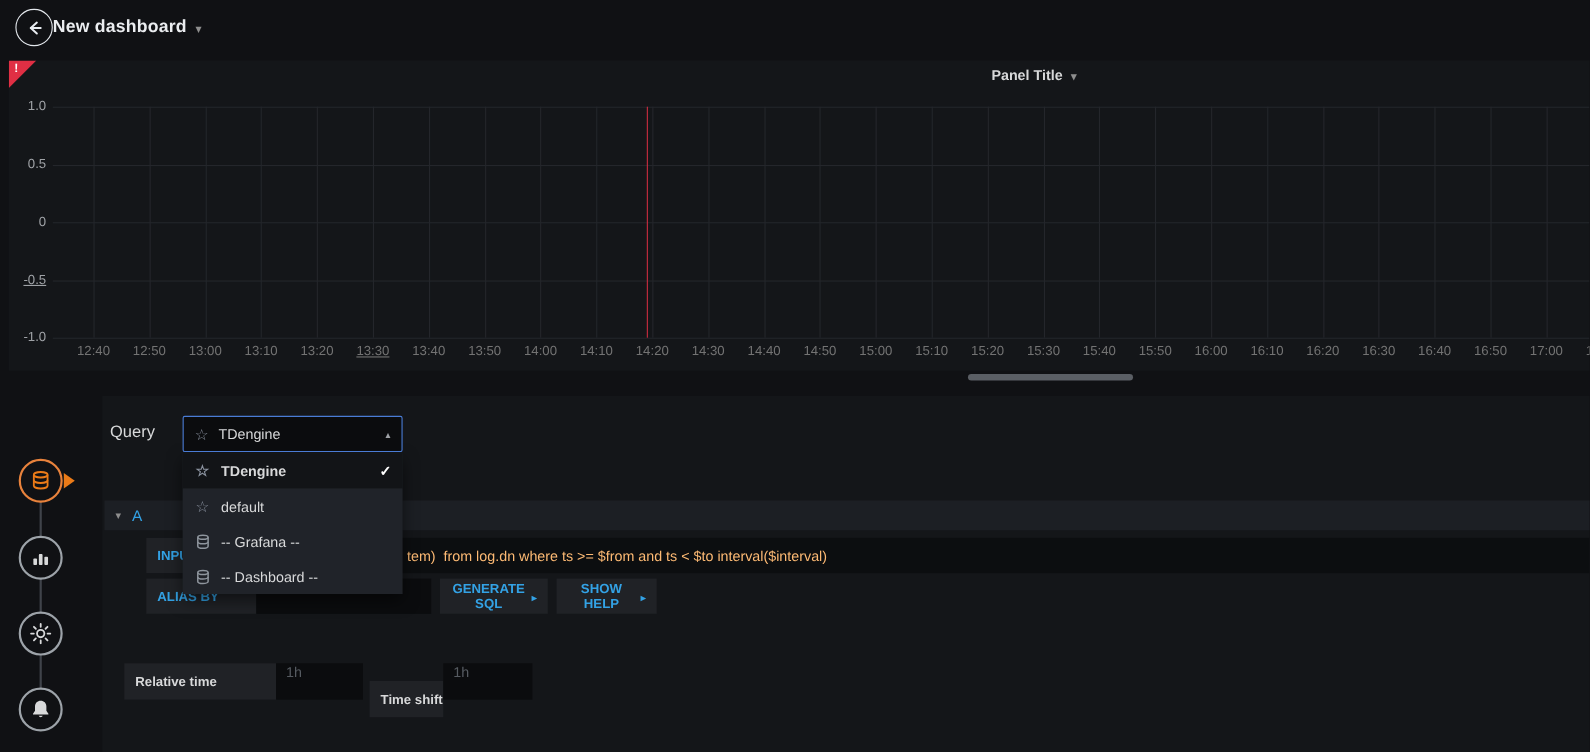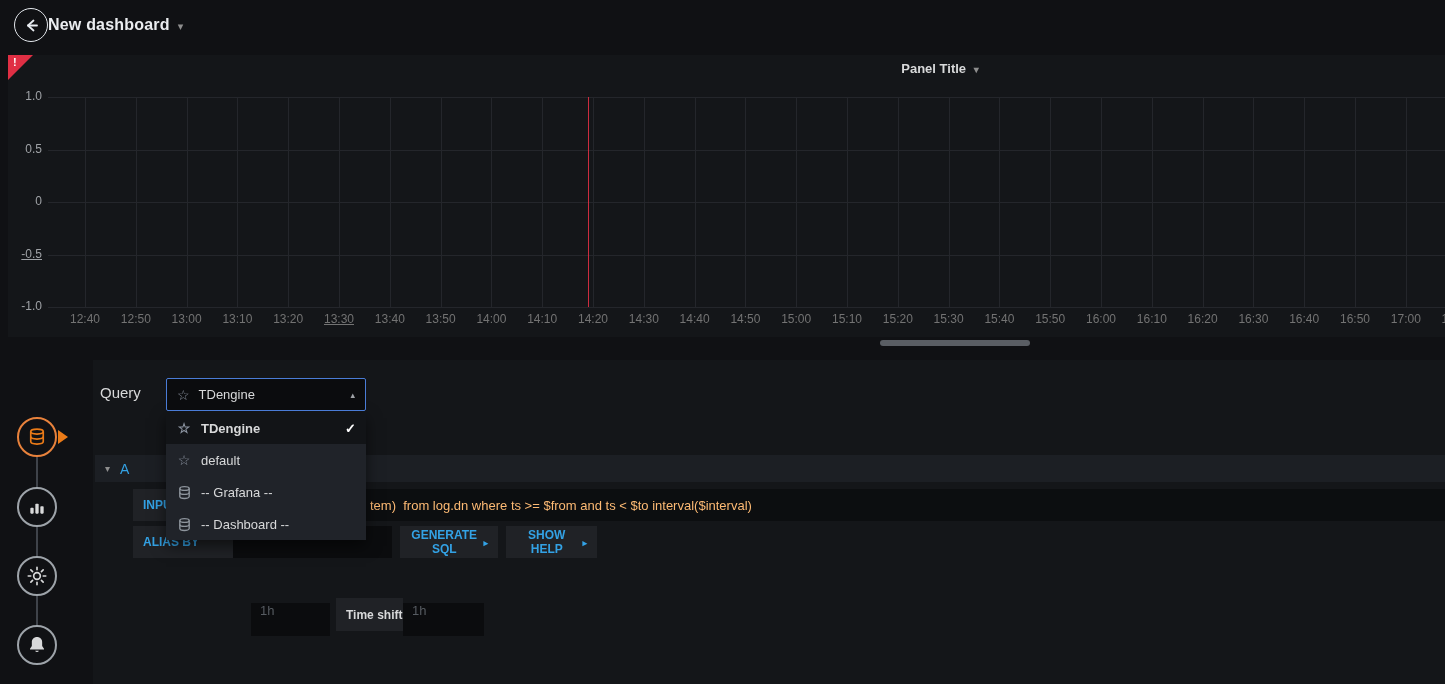--- a/index.html
+++ b/index.html
@@ -51,21 +51,21 @@
   .sql-area{position:absolute;left:140px;right:0;top:129px;height:32px;background:#0c0e10;display:flex;align-items:center}
   .sql-text{padding-left:137px;font-size:13px;color:#fdba74;white-space:pre}
   .alias-label{position:absolute;left:40px;top:166px;width:100px;height:32px}
   .alias-input{position:absolute;left:140px;top:166px;width:159px;height:32px;background:#0b0c0e}
   .text-btn{position:absolute;top:166px;height:32px;background:#202226;border:none;color:#33a2e5;font-weight:700;font-size:12px;font-family:inherit;display:flex;align-items:center;gap:5px;padding:0 10px;cursor:pointer}
   #gen-sql-btn{left:307px;width:98px}
   #show-help-btn{left:413px;width:91px}
   .btn-caret{font-size:9px;padding-top:1px}
   #relative-time-label{position:absolute;left:20px;top:243px;width:138px;height:33px}
   #relative-time-input{position:absolute;left:158px;top:243px;width:79px;height:33px}
-  #time-shift-label{position:absolute;left:243px;top:238px;width:67px;height:33px}
+  #time-shift-label{position:absolute;left:243px;top:259px;width:67px;height:33px}
   #time-shift-input{position:absolute;left:310px;top:243px;width:81px;height:33px}
   .time-input{background:#0b0c0e;display:flex;align-items:flex-start;padding:0 9px;font-size:13px;color:#565b61;cursor:text}
   
   .rail-line{position:absolute;left:36px;top:420px;width:2px;height:243px;background:#3f434a}
   .tab-circle{position:absolute;left:17px;width:40px;height:40px;border-radius:50%;border:2px solid #9da3a9;background:#101114;display:flex;align-items:center;justify-content:center;cursor:pointer;z-index:2}
   .tab-circle.active{border-color:#e8823c}
   .tab-icon{display:flex;align-items:center;justify-content:center}
   .active-arrow{position:absolute;left:58px;width:0;height:0;border-top:7px solid transparent;border-bottom:7px solid transparent;border-left:10px solid #eb7b18;z-index:2}
 </style>
 </head>
@@ -214,20 +214,21 @@
   <div class="alias-input"></div>
   <button class="text-btn" id="gen-sql-btn">
     <span>GENERATE SQL</span>
     <span class="btn-caret">▸</span>
   </button>
   <button class="text-btn" id="show-help-btn">
     <span>SHOW HELP</span>
     <span class="btn-caret">▸</span>
   </button>
 
+  <div class="form-label white-label" id="relative-time-label">Relative time</div>
   <div class="time-input" id="relative-time-input">
     <span>1h</span>
   </div>
   <div class="form-label white-label" id="time-shift-label">Time shift</div>
   <div class="time-input" id="time-shift-input">
     <span>1h</span>
   </div>
 </div>
 
 <div class="rail-line"></div>

